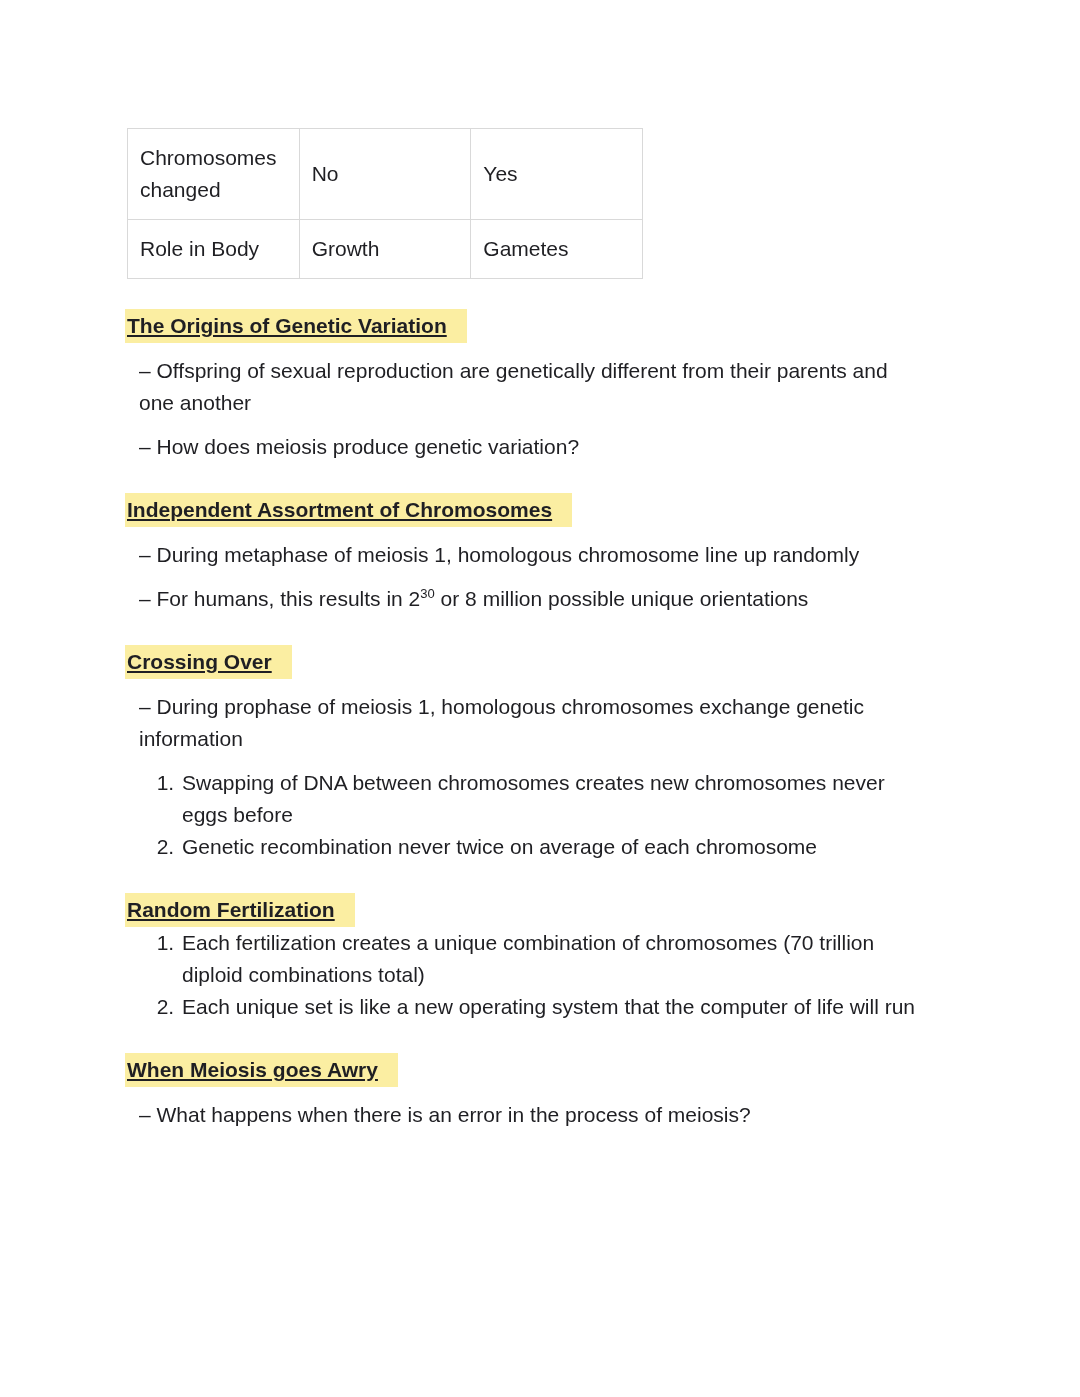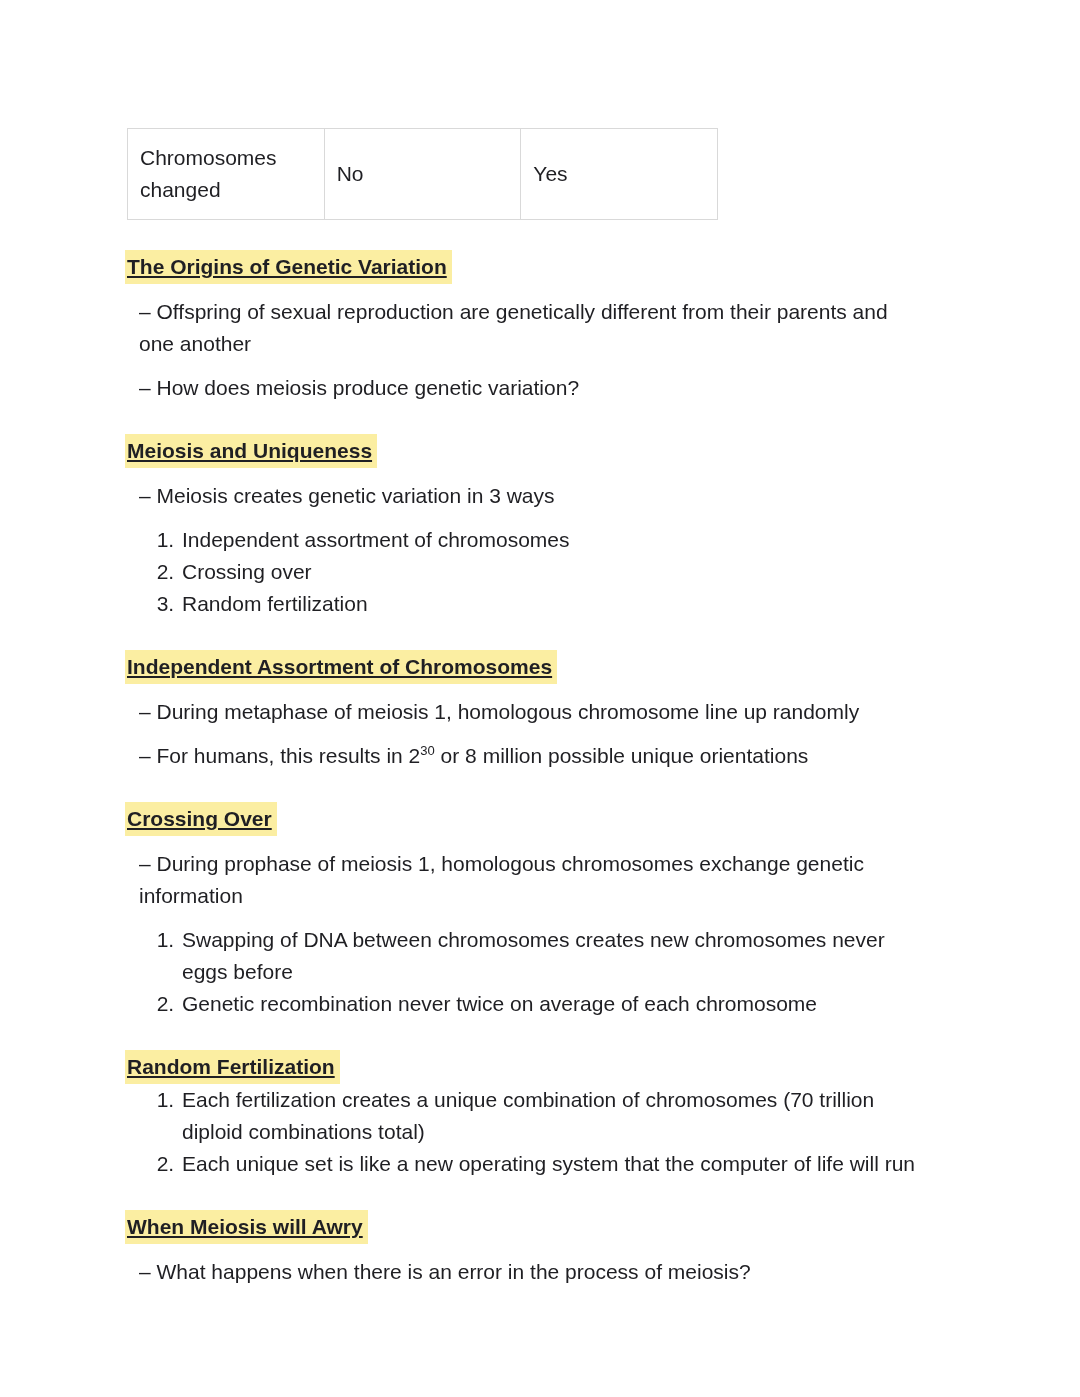--- a/index.html
+++ b/index.html
@@ -17,21 +17,21 @@
   }
   .page {
     padding: 128px 0 60px 127px;
     width: 800px;
   }
 
   
   table.cmp-table {
     border-collapse: collapse;
     table-layout: fixed;
-    width: 591px;
+    width: 516px;
     margin: 0 0 30px 0;
   }
   table.cmp-table td {
     border: 1px solid #d9d9d9;
     padding: 13px 12px;
     vertical-align: middle;
     line-height: 32px;
   }
 
   
@@ -39,21 +39,21 @@
   .heading-row {
     margin: 30px 0 0 0;
   }
   .hl {
     display: inline-block;
     background: #fbeea2;
     font-weight: 700;
     text-decoration: underline;
     text-decoration-thickness: 2px;
     text-underline-offset: 2px;
-    padding: 1px 5px 1px 2px;
+    padding: 1px 20px 1px 2px;
     margin-left: -2px;
   }
   p.line {
     margin: 12px;
   }
   ol.num-list {
     margin: 0;
     padding-left: 53px;
   }
   ol.num-list li {
@@ -71,42 +71,36 @@
 
 <div class="page">
 
   <table class="cmp-table">
     <tbody>
       <tr>
         <td>Chromosomes changed</td>
         <td>No</td>
         <td>Yes</td>
       </tr>
+      <tr>
+        <td>Role in Body</td>
+        <td>Growth</td>
+        <td>Gametes</td>
+      </tr>
     </tbody>
   </table>
 
   <div class="section">
     <div class="heading-row" style="margin-top:0;">
       <span class="hl">The Origins of Genetic Variation</span>
     </div>
     <p class="line">– Offspring of sexual reproduction are genetically different from their parents and one another</p>
     <p class="line">– How does meiosis produce genetic variation?</p>
   </div>
 
-  <div class="section">
-    <div class="heading-row">
-      <span class="hl">Meiosis and Uniqueness</span>
-    </div>
-    <p class="line">– Meiosis creates genetic variation in 3 ways</p>
-    <ol class="num-list">
-      <li>Independent assortment of chromosomes</li>
-      <li>Crossing over</li>
-      <li>Random fertilization</li>
-    </ol>
-  </div>
 
   <div class="section">
     <div class="heading-row">
       <span class="hl">Independent Assortment of Chromosomes</span>
     </div>
     <p class="line">– During metaphase of meiosis 1, homologous chromosome line up randomly</p>
     <p class="line"><span>– For humans, this results in 2</span><sup class="expo">30</sup><span> or 8 million possible unique orientations</span></p>
   </div>
 
   <div class="section">
@@ -125,18 +119,18 @@
       <span class="hl">Random Fertilization</span>
     </div>
     <ol class="num-list">
       <li>Each fertilization creates a unique combination of chromosomes (70 trillion diploid combinations total)</li>
       <li>Each unique set is like a new operating system that the computer of life will run</li>
     </ol>
   </div>
 
   <div class="section">
     <div class="heading-row">
-      <span class="hl">When Meiosis will Awry</span>
+      <span class="hl">When Meiosis goes Awry</span>
     </div>
     <p class="line">– What happens when there is an error in the process of meiosis?</p>
   </div>
 
 </div>
 
 </body></html>

